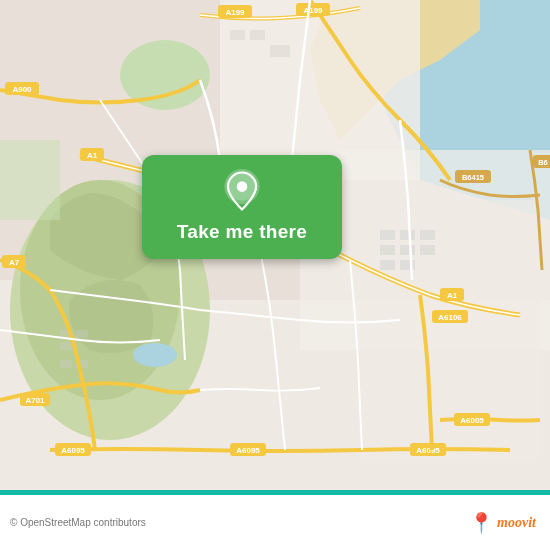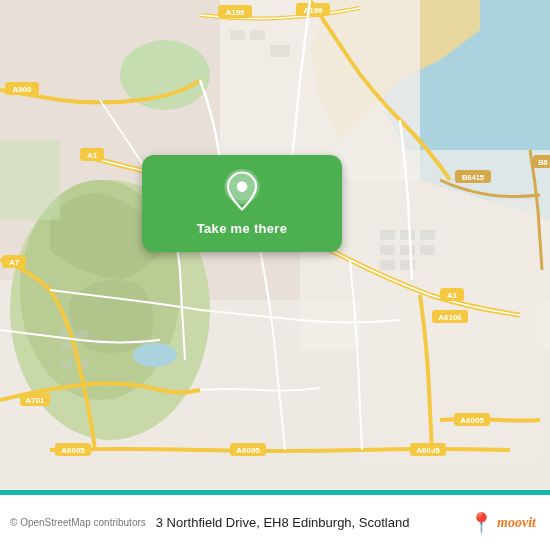--- a/index.html
+++ b/index.html
@@ -45,21 +45,21 @@
     }
 
     .pin-icon {
       width: 44px;
       height: 44px;
       margin-bottom: 8px;
     }
 
     .btn-label {
       color: white;
-      font-size: 13px;
+      font-size: 19px;
       font-weight: 600;
       letter-spacing: 0.3px;
     }
 
     #footer {
       width: 550px;
       height: 60px;
       background: white;
       display: flex;
       align-items: center;
@@ -236,18 +236,17 @@
       <path d="M22 4 C13.2 4 6 11.2 6 20 C6 31 22 46 22 46 C22 46 38 31 38 20 C38 11.2 30.8 4 22 4 Z" fill="none" stroke="white" stroke-width="2.5"></path>
 
       <circle cx="22" cy="20" r="6" fill="white"></circle>
     </svg>
     <span class="btn-label">Take me there</span>
   </button>
 </div>
 
 <div id="footer">
   <span id="attribution">© OpenStreetMap contributors</span>
-  <span id="address">3 Northfield Drive, EH8 Edinburgh, Scotland</span>
   <div id="moovit-logo">
     <span class="moovit-pin">📍</span>
     <span class="moovit-text">moovit</span>
   </div>
 </div>
 
 </body></html>

